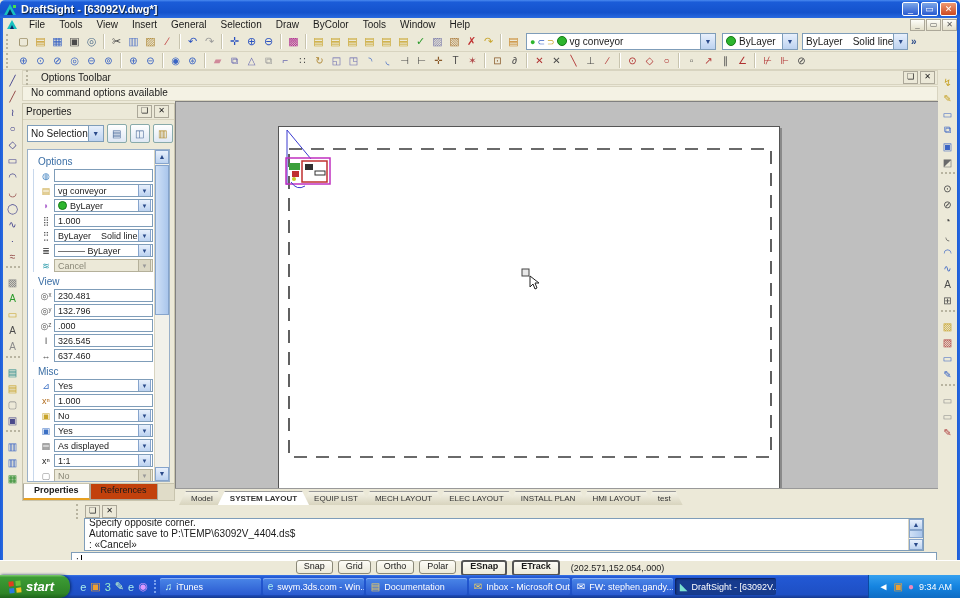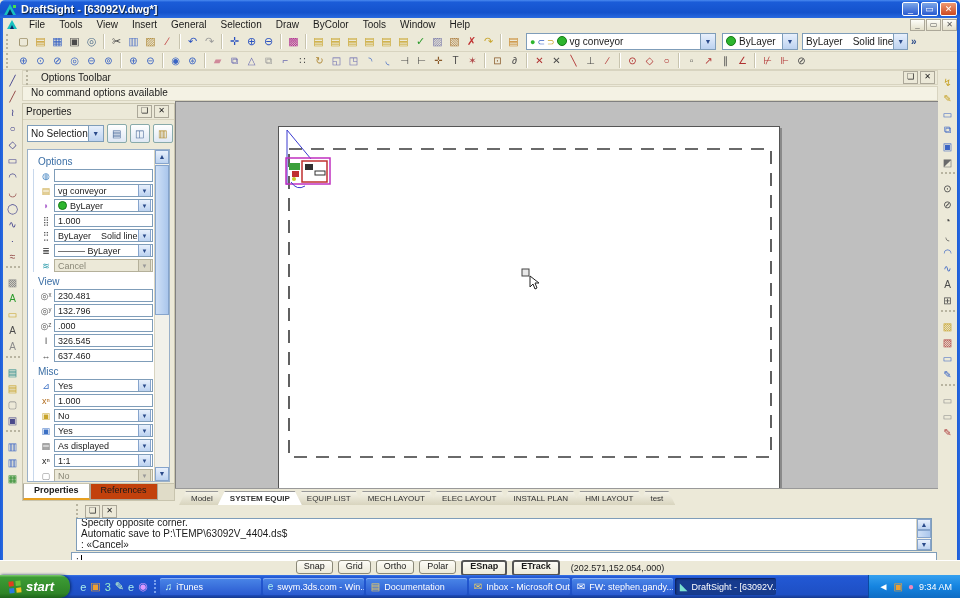--- a/index.html
+++ b/index.html
@@ -86,21 +86,21 @@
   
   #sheettabs{left:175px;top:488px;width:763px;height:17px;display:flex;align-items:flex-end;background:#ece9d8;
              border-top:1px solid #999;box-sizing:border-box;padding-left:4px}
   .stab{height:13px;line-height:13px;padding:0 12px;margin-right:-7px;font-size:8px;background:linear-gradient(#f4f2e6,#d8d4be);
         color:#333;clip-path:polygon(7px 0,calc(100% - 7px) 0,100% 100%,0 100%);border-top:1px solid #999}
   .stab.act{background:#fff;font-weight:bold;z-index:2;position:relative}
   
   #cmdwin{left:70px;top:505px;width:868px;height:55px;background:#ece9d8}
   #cmdhead{display:flex;align-items:center;height:13px;padding:0 3px}
   #cmdhead .t{flex:1;margin-left:4px}
-  #cmdhist{position:relative;height:31px;border:1px solid #7f9db9;background:#fff;overflow:hidden;margin:0 6px}
+  #cmdhist{position:relative;height:31px;border:1px solid #7f9db9;background:#fff;overflow:hidden;margin:0 14px}
   #cmdlines{position:absolute;left:4px;bottom:0;line-height:11px;font-size:10px;white-space:pre}
   #cmdhist .vsb{border-left:1px solid #d8d4c0}
   #cmdinput{height:14px;border:1px solid #7f9db9;background:#fff;margin:1px 1px 0 1px;display:flex;align-items:center;padding-left:4px;font-size:10px}
   .caret{display:inline-block;width:1px;height:11px;background:#000;margin-left:2px}
   
   #statusbar{left:0;top:560px;width:960px;height:15px;background:#ece9d8;border-top:1px solid #fff;
              display:flex;align-items:center;justify-content:center;gap:5px;box-sizing:border-box}
   .tg{border:1px solid #8a8878;border-radius:3px;padding:0 7px;height:12px;line-height:11px;font-size:9px;
       background:linear-gradient(#fdfcf7,#ece9d8)}
   .tg.on{font-weight:bold;border:2px solid #555;line-height:9px}
@@ -517,21 +517,21 @@
     </svg>
   </div>
   <svg id="cursor" width="22" height="26">
     <rect x="1" y="5" width="7" height="7" fill="#e8e8e8" stroke="#444"></rect>
     <path d="M9 12 L9 23 L12 20 L14 25 L16 24 L14 19 L18 19 Z" fill="#fff" stroke="#222"></path>
   </svg>
 </div>
 
 <div class="abs" id="sheettabs">
     <span class="stab">Model</span>
-    <span class="stab act">SYSTEM EQUIP</span>
+    <span class="stab act">SYSTEM LAYOUT</span>
     <span class="stab">EQUIP LIST</span>
     <span class="stab">MECH LAYOUT</span>
     <span class="stab">ELEC LAYOUT</span>
     <span class="stab">INSTALL PLAN</span>
     <span class="stab">HMI LAYOUT</span>
     <span class="stab">test</span>
   </div>
 
 <div class="abs" id="cmdwin">
   <div id="cmdhead">

